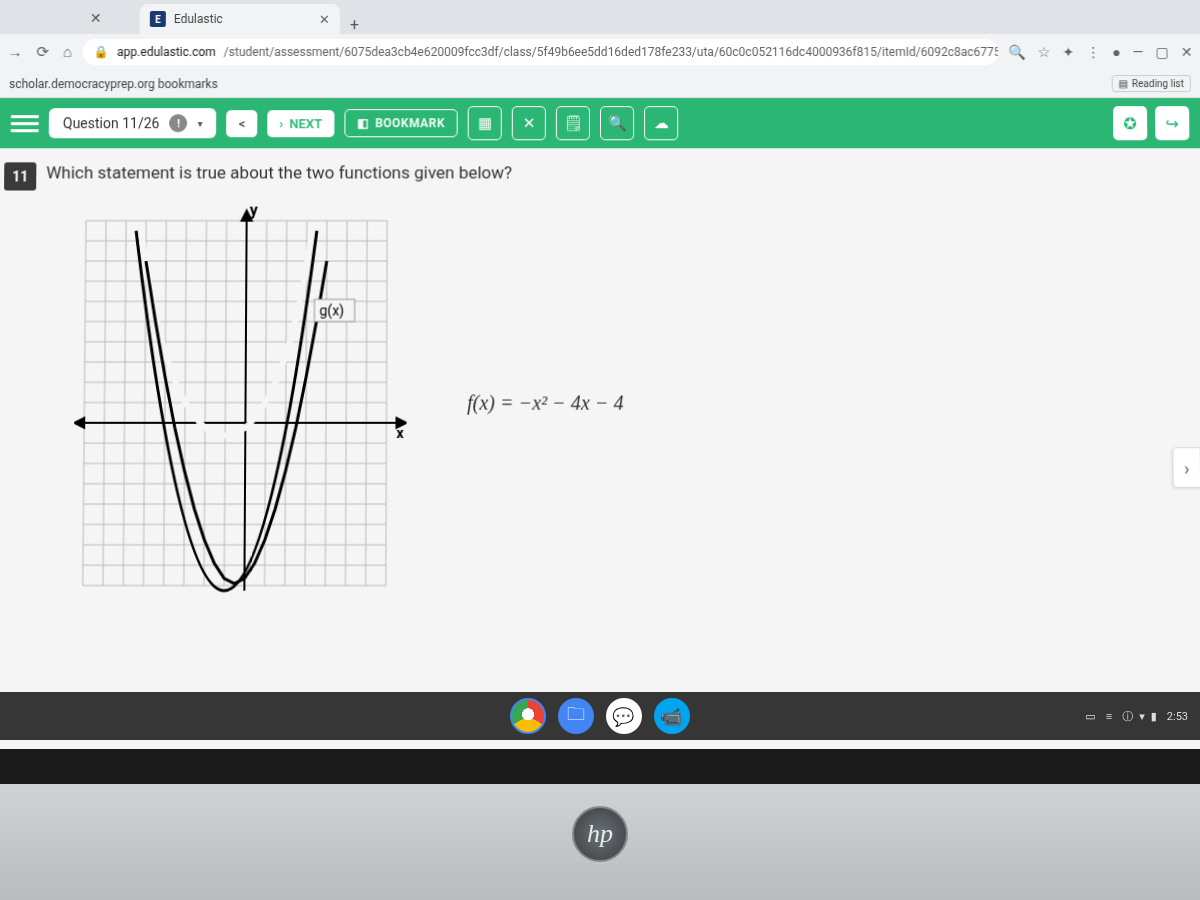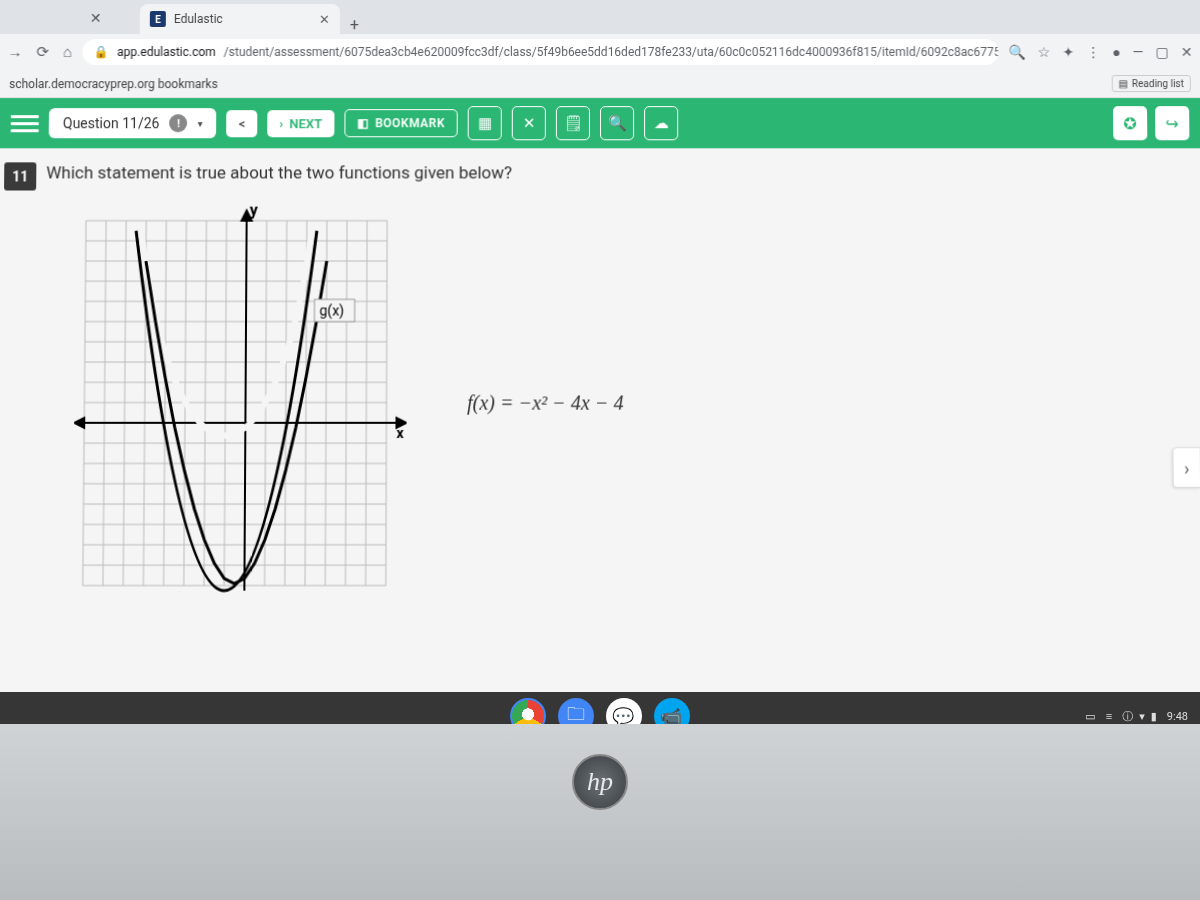--- a/index.html
+++ b/index.html
@@ -254,25 +254,25 @@
   .shelf-right {
     position: absolute; right: 12px;
     display: flex; align-items: center; gap: 10px;
     color: #ddd; font-size: 11px;
   }
   .status-icons { display: flex; gap: 6px; align-items: center; }
   
   .laptop-bottom {
     position: absolute;
     bottom: 0; left: 0; right: 0;
-    height: 176px;
+    height: 116px;
     background: linear-gradient(#cfd3d6, #b8bcbf);
     display: flex;
     justify-content: center;
-    padding-top: 30px;
+    padding-top: 22px;
   }
   .hp-logo {
     width: 56px; height: 56px; border-radius: 50%;
     background: radial-gradient(circle, #6a7075 0%, #3a3e42 100%);
     display: flex; align-items: center; justify-content: center;
     font-family: serif;
     font-style: italic;
     font-size: 26px;
     color: #e8eaec;
     border: 2px solid #888;
@@ -442,19 +442,19 @@
   <div class="shelf-icon msg-icon">💬</div>
   <div class="shelf-icon cam-icon">📹</div>
   <div class="shelf-right">
     <span>▭</span>
     <span>≡</span>
     <div class="status-icons">
       <span>ⓘ</span>
       <span>▾</span>
       <span>▮</span>
     </div>
-    <span>9:48</span>
+    <span>2:53</span>
   </div>
 </div>
 
 <div class="laptop-bottom">
   <div class="hp-logo">hp</div>
 </div>
 
 </body></html>

